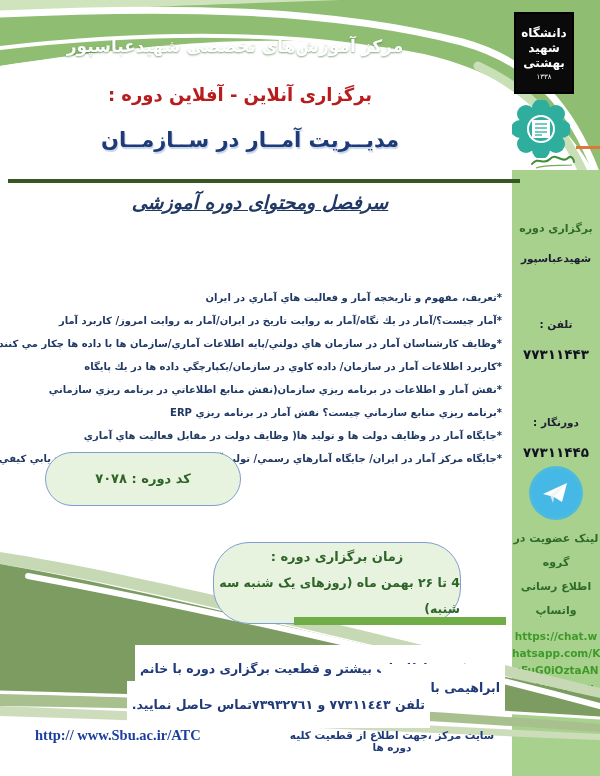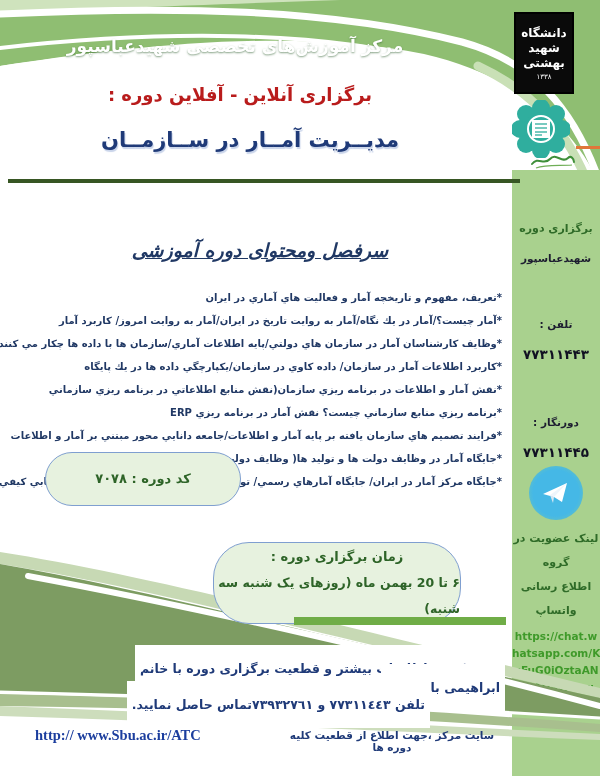--- a/index.html
+++ b/index.html
@@ -47,21 +47,21 @@
   .mode-line { top:84px; left:40px; width:400px; text-align:center; color:#b91c1c;
                font-size:18px; font-weight:bold; direction:rtl; z-index:4;
                text-shadow:1px 1px 0 #ffffff; }
   .course-title { top:128px; left:40px; width:420px; text-align:center; color:#1f3a78;
                   font-size:21px; font-weight:bold; direction:rtl; z-index:4;
                   text-shadow:1px 2px 1px #c9d4ea; }
   .separator { top:179px; left:8px; width:512px; height:4px; background:#375623; z-index:4; }
 
   .section-title { top:191px; left:60px; width:400px; text-align:center; color:#203864;
                    font-size:19px; font-weight:bold; font-style:italic; direction:rtl;
-                   text-decoration:underline; z-index:4;margin-top:48px; }
+                   text-decoration:underline; z-index:4; }
 
   
   .topics { top:238px; right:98px; left:8px; z-index:4; direction:rtl;margin-top:48px; }
   .topic { text-align:right; color:#203864; font-size:10px; font-weight:bold;
            line-height:23px; white-space:nowrap; }
 
   
   .pill { position:absolute; background:#e7f2df; border:1.5px solid #7f9fd0;
           display:flex; flex-direction:column; align-items:center; justify-content:center;
           z-index:4; direction:rtl; }
@@ -135,31 +135,30 @@
 
 <div class="abs section-title">سرفصل ومحتوای دوره آموزشی</div>
 
 <div class="abs topics">
   <div class="topic">*تعریف، مفهوم و تاریخچه آمار و فعالیت هاي آماري در ایران</div>
   <div class="topic">*آمار چیست؟/آمار در یك نگاه/آمار به روایت تاریخ در ایران/آمار به روایت امروز/ کاربرد آمار</div>
   <div class="topic">*وظایف کارشناسان آمار در سازمان هاي دولتي/پایه اطلاعات آماري/سازمان ها با داده ها چکار مي کنند؟</div>
   <div class="topic">*کاربرد اطلاعات آمار در سازمان/ داده کاوي در سازمان/یکپارچگي داده ها در یك پایگاه</div>
   <div class="topic">*نقش آمار و اطلاعات در برنامه ریزي سازمان(نقش منابع اطلاعاتي در برنامه ریزي سازماني</div>
   <div class="topic">*برنامه ریزي منابع سازماني چیست؟ نقش آمار در برنامه ریزي ERP</div>
-  <div class="topic">*فرایند تصمیم هاي سازمان یافته بر پایه آمار و اطلاعات/جامعه دانایي محور مبتني بر آمار و اطلاعات</div>
   <div class="topic">*جایگاه آمار در وظایف دولت ها و تولید ها( وظایف دولت در مقابل فعالیت هاي آماري</div>
   <div class="topic">*جایگاه مرکز آمار در ایران/ جایگاه آمارهاي رسمي/ تولید آمارهاي رسمي، چگونه کنترل و ارزیابي کیفي مي شوند؟</div>
 </div>
 
 <div class="pill pill-code">
   <div class="pill-text">کد دوره : ۷۰۷۸</div>
 </div>
 <div class="pill pill-time">
   <div class="pill-text">زمان برگزاری دوره :</div>
-  <div class="pill-text" style="font-size:12.5px">۶ تا 20 بهمن ماه (روزهای یک شنبه سه شنبه)</div>
+  <div class="pill-text" style="font-size:12.5px">4 تا ۲۶ بهمن ماه (روزهای یک شنبه سه شنبه)</div>
 </div>
 
 <div class="abs green-bar"></div>
 
 <div class="sidebar">
   <div class="sb-txt sb-green" style="top:52px">برگزاری دوره</div>
   <div class="sb-txt sb-dark" style="top:82px">شهیدعباسپور</div>
   <div class="sb-txt sb-dark" style="top:148px">تلفن :</div>
   <div class="sb-txt sb-num" style="top:176px">۷۷۳۱۱۴۴۳</div>
   <div class="sb-txt sb-dark" style="top:246px">دورنگار :</div>

